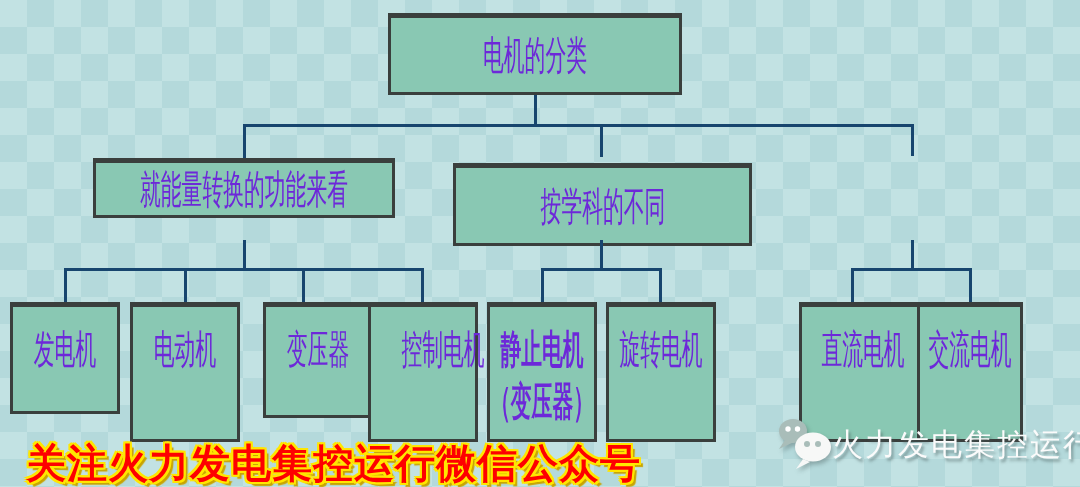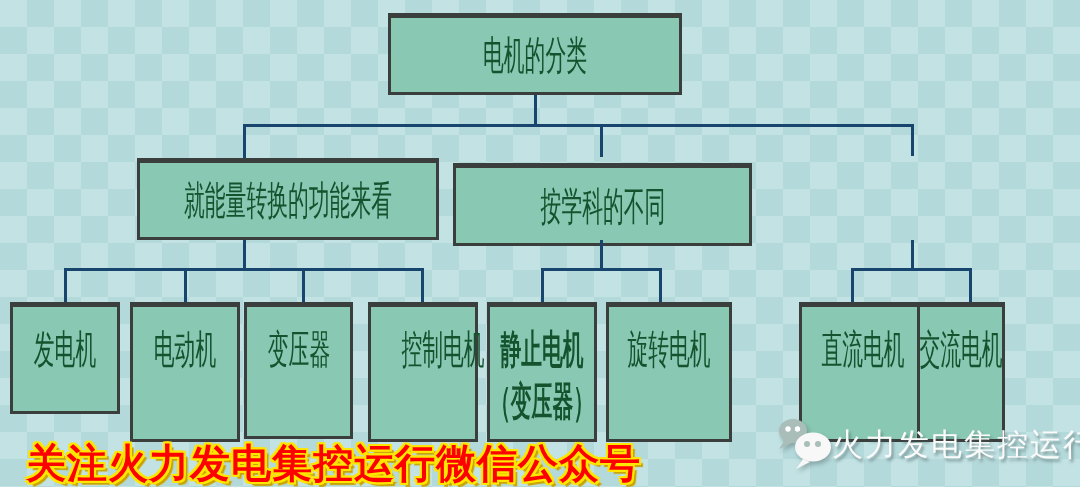--- a/index.html
+++ b/index.html
@@ -14,21 +14,21 @@
   }
   .node{
     position:absolute;
     background:#89c8b3;
     border:3px solid #3a3f3d;
     border-top-width:5px;
     box-sizing:border-box;
     display:flex;
     align-items:center;
     justify-content:center;
-    color:#14532d;
+    color:#6d28d9;
   }
   .node .txt{
     font-size:40px;
     line-height:1.3;
     white-space:nowrap;
     transform:scaleX(0.52);
     transform-origin:center;
     text-align:center;
   }
   .leaf{
@@ -79,21 +79,21 @@
   <div class="node" style="left:388px;top:13px;width:294px;height:82px;">
     <span class="txt">电机的分类</span>
   </div>
 
   <div class="line" style="left:534px;top:95px;width:3px;height:32px;"></div>
   <div class="line" style="left:243px;top:124px;width:671px;height:3px;"></div>
   <div class="line" style="left:243px;top:124px;width:3px;height:34px;"></div>
   <div class="line" style="left:600px;top:124px;width:3px;height:33px;"></div>
   <div class="line" style="left:911px;top:124px;width:3px;height:32px;"></div>
 
-  <div class="node" style="left:93px;top:158px;width:302px;height:82px;margin-left:44px;">
+  <div class="node" style="left:93px;top:158px;width:302px;height:60px;">
     <span class="txt">就能量转换的功能来看</span>
   </div>
   <div class="node" style="left:453px;top:163px;width:299px;height:83px;">
     <span class="txt">按学科的不同</span>
   </div>
 
   <div class="line" style="left:243px;top:240px;width:3px;height:30px;"></div>
   <div class="line" style="left:64px;top:268px;width:360px;height:3px;"></div>
   <div class="line" style="left:64px;top:268px;width:3px;height:34px;"></div>
   <div class="line" style="left:184px;top:268px;width:3px;height:34px;"></div>
@@ -109,37 +109,37 @@
   <div class="line" style="left:851px;top:268px;width:120px;height:3px;"></div>
   <div class="line" style="left:851px;top:268px;width:3px;height:34px;"></div>
   <div class="line" style="left:969px;top:268px;width:3px;height:34px;"></div>
 
   <div class="node leaf" style="left:10px;top:302px;width:110px;height:112px;">
     <span class="txt">发电机</span>
   </div>
   <div class="node leaf" style="left:130px;top:302px;width:110px;height:140px;">
     <span class="txt">电动机</span>
   </div>
-  <div class="node leaf" style="left:244px;top:302px;width:109px;height:137px;">
+  <div class="node leaf" style="left:263px;top:302px;width:109px;height:116px;">
     <span class="txt">变压器</span>
   </div>
   <div class="node leaf" style="left:368px;top:302px;width:110px;height:140px;padding-left:40px;">
     <span class="txt">控制电机</span>
   </div>
   <div class="node leaf" style="left:487px;top:302px;width:110px;height:140px;font-weight:bold;">
     <span class="txt"><span>静止电机</span><br>
     <span>（变压器）</span></span>
   </div>
-  <div class="node leaf" style="left:606px;top:302px;width:126px;height:140px;">
+  <div class="node leaf" style="left:606px;top:302px;width:110px;height:140px;">
     <span class="txt">旋转电机</span>
   </div>
   <div class="node leaf" style="left:799px;top:302px;width:128px;height:140px;">
     <span class="txt">直流电机</span>
   </div>
-  <div class="node leaf" style="left:917px;top:302px;width:88px;height:140px;">
+  <div class="node leaf" style="left:917px;top:302px;width:106px;height:140px;">
     <span class="txt">交流电机</span>
   </div>
 
   <div class="banner">关注火力发电集控运行微信公众号</div>
 
   <svg class="wm-icon" viewBox="0 0 58 54">
     <ellipse cx="17" cy="14" rx="14" ry="12" fill="#a9bdb9"></ellipse>
     <polygon points="9,23 3,32 18,25" fill="#a9bdb9"></polygon>
     <circle cx="12" cy="12" r="2.7" fill="#ffffff"></circle>
     <circle cx="21.5" cy="12" r="2.7" fill="#ffffff"></circle>

